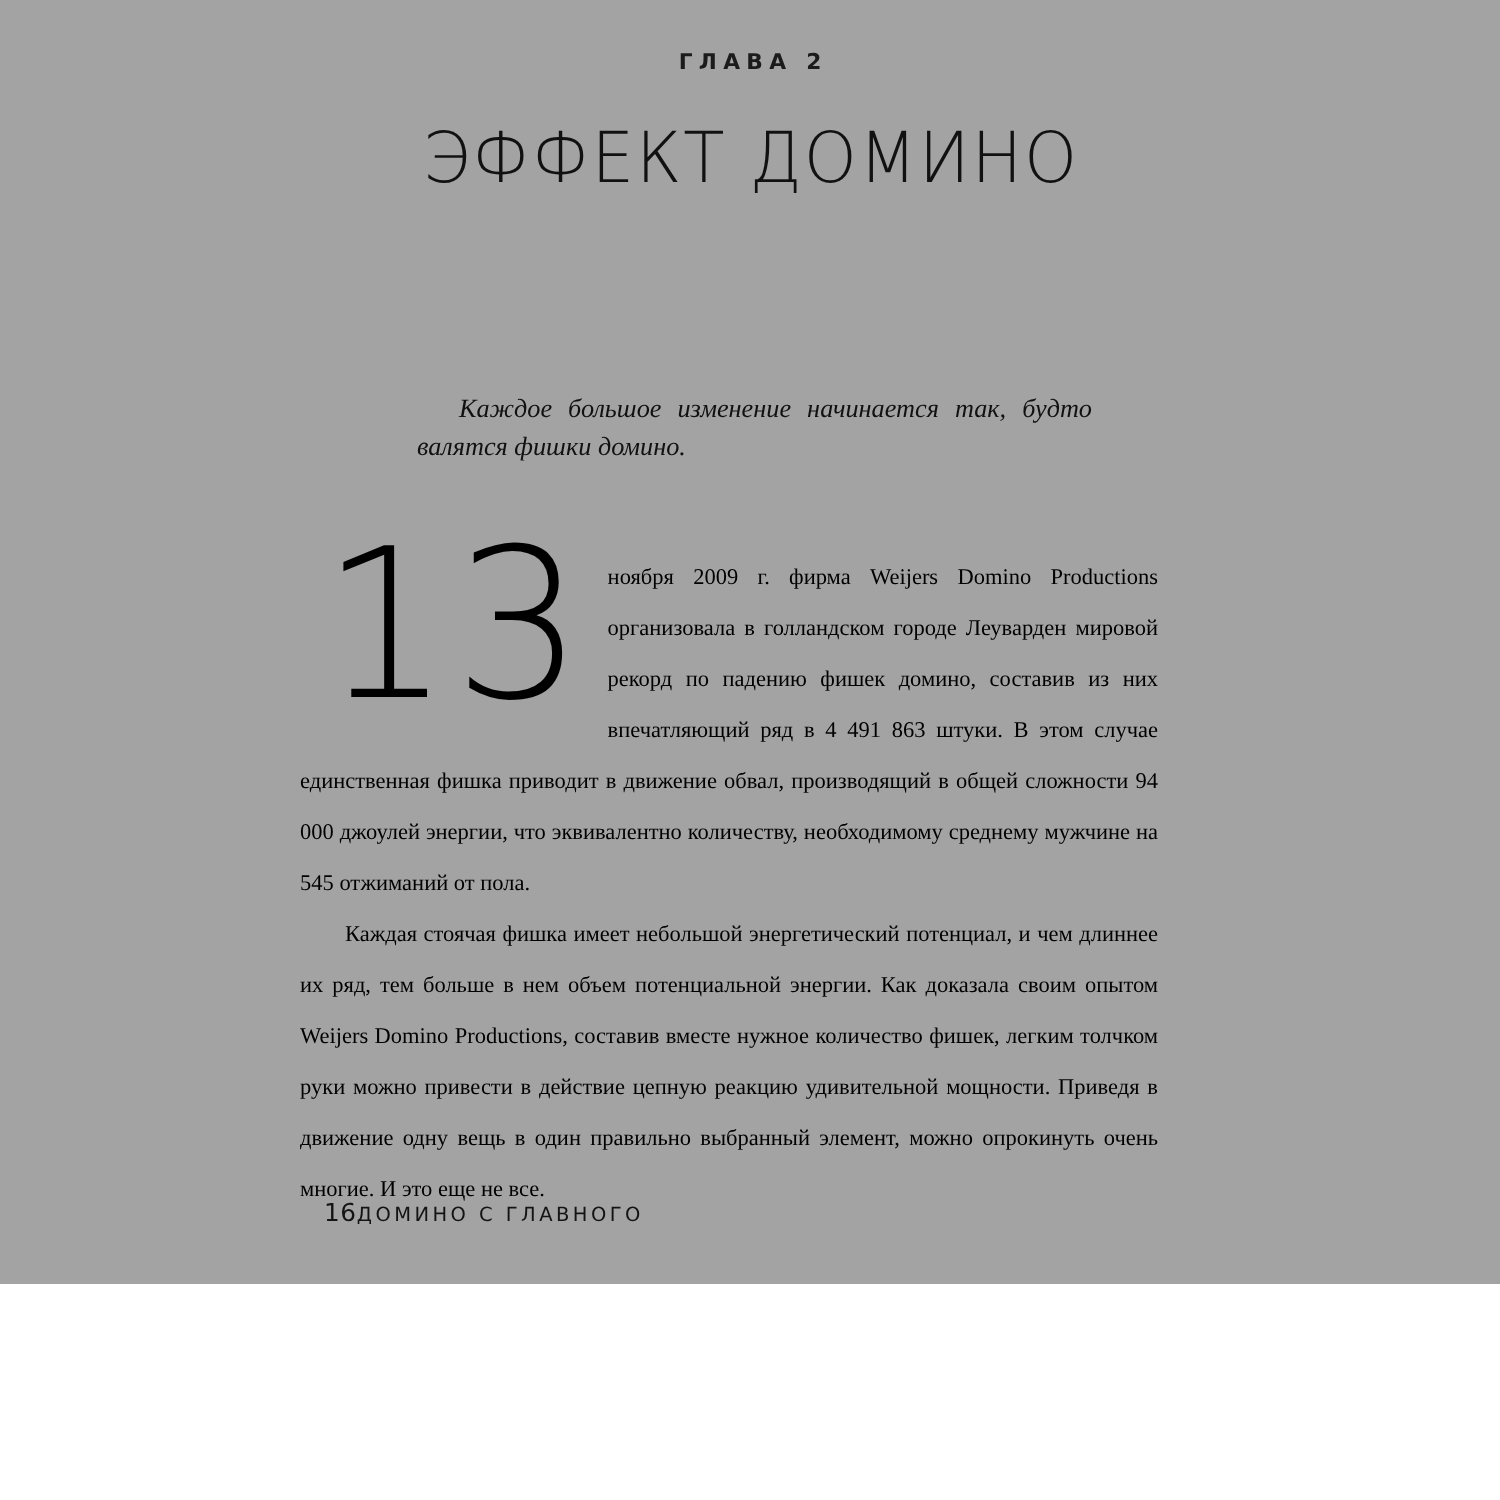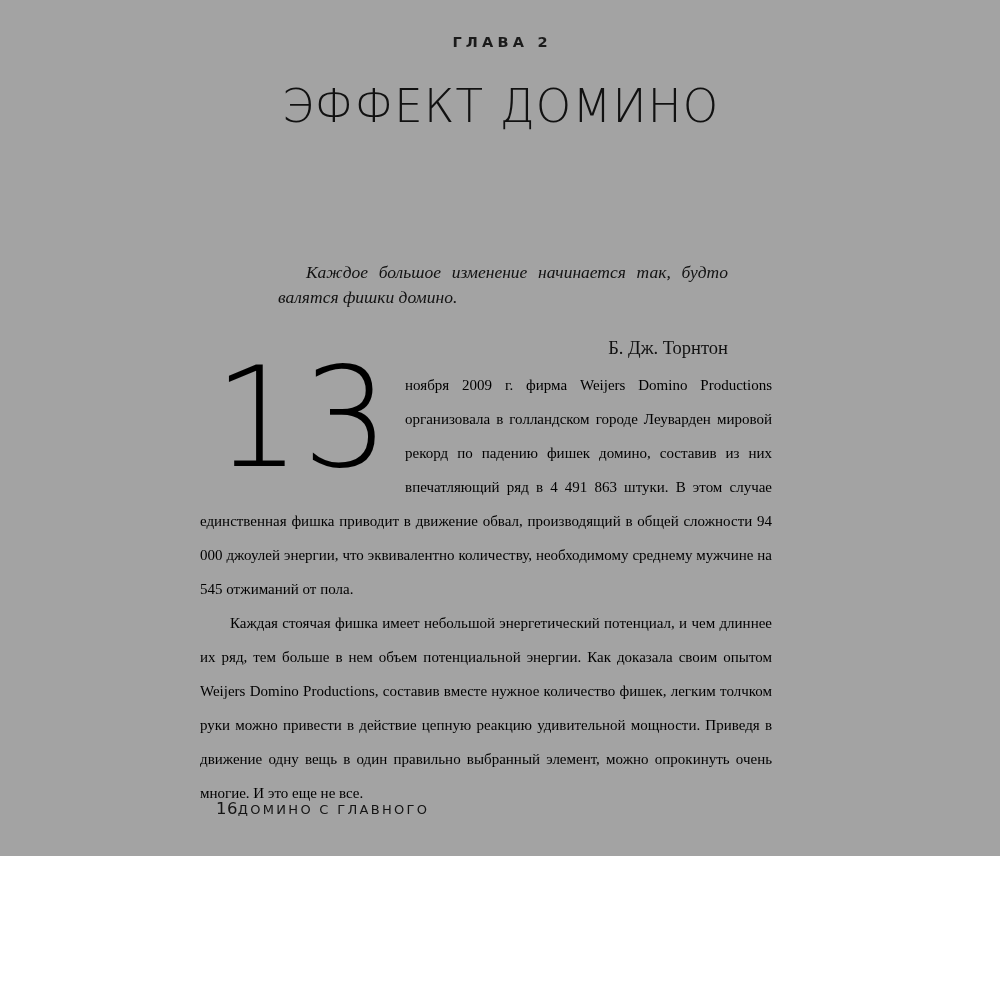--- a/index.html
+++ b/index.html
@@ -152,21 +152,20 @@
 <body>
 
 <div id="page">
 
   <div class="chapter-label">ГЛАВА 2</div>
 
   <div class="chapter-title">ЭФФЕКТ ДОМИНО</div>
 
   <div class="epigraph">
     <p class="epigraph-text">Каждое большое изменение начинается так, будто валятся фишки домино.</p>
-    <p class="epigraph-attribution">Б. Дж. Торнтон</p>
   </div>
 
   <div class="body-column">
     <span class="dropcap">13</span>
     <p class="body-paragraph">ноября 2009 г. фирма Weijers Domino Productions организовала в голландском городе Леуварден мировой рекорд по падению фишек домино, составив из них впечатляющий ряд в 4 491 863 штуки. В этом случае единственная фишка приводит в движение обвал, производящий в общей сложности 94 000 джоулей энергии, что эквивалентно количеству, необходимому среднему мужчине на 545 отжиманий от пола.</p>
     <p class="body-paragraph">Каждая стоячая фишка имеет небольшой энергетический потенциал, и чем длиннее их ряд, тем больше в нем объем потенциальной энергии. Как доказала своим опытом Weijers Domino Productions, составив вместе нужное количество фишек, легким толчком руки можно привести в действие цепную реакцию удивительной мощности. Приведя в движение одну вещь в один правильно выбранный элемент, можно опрокинуть очень многие. И это еще не все.</p>
   </div>
 
   <div class="footer">
     <span class="page-number">16</span>

